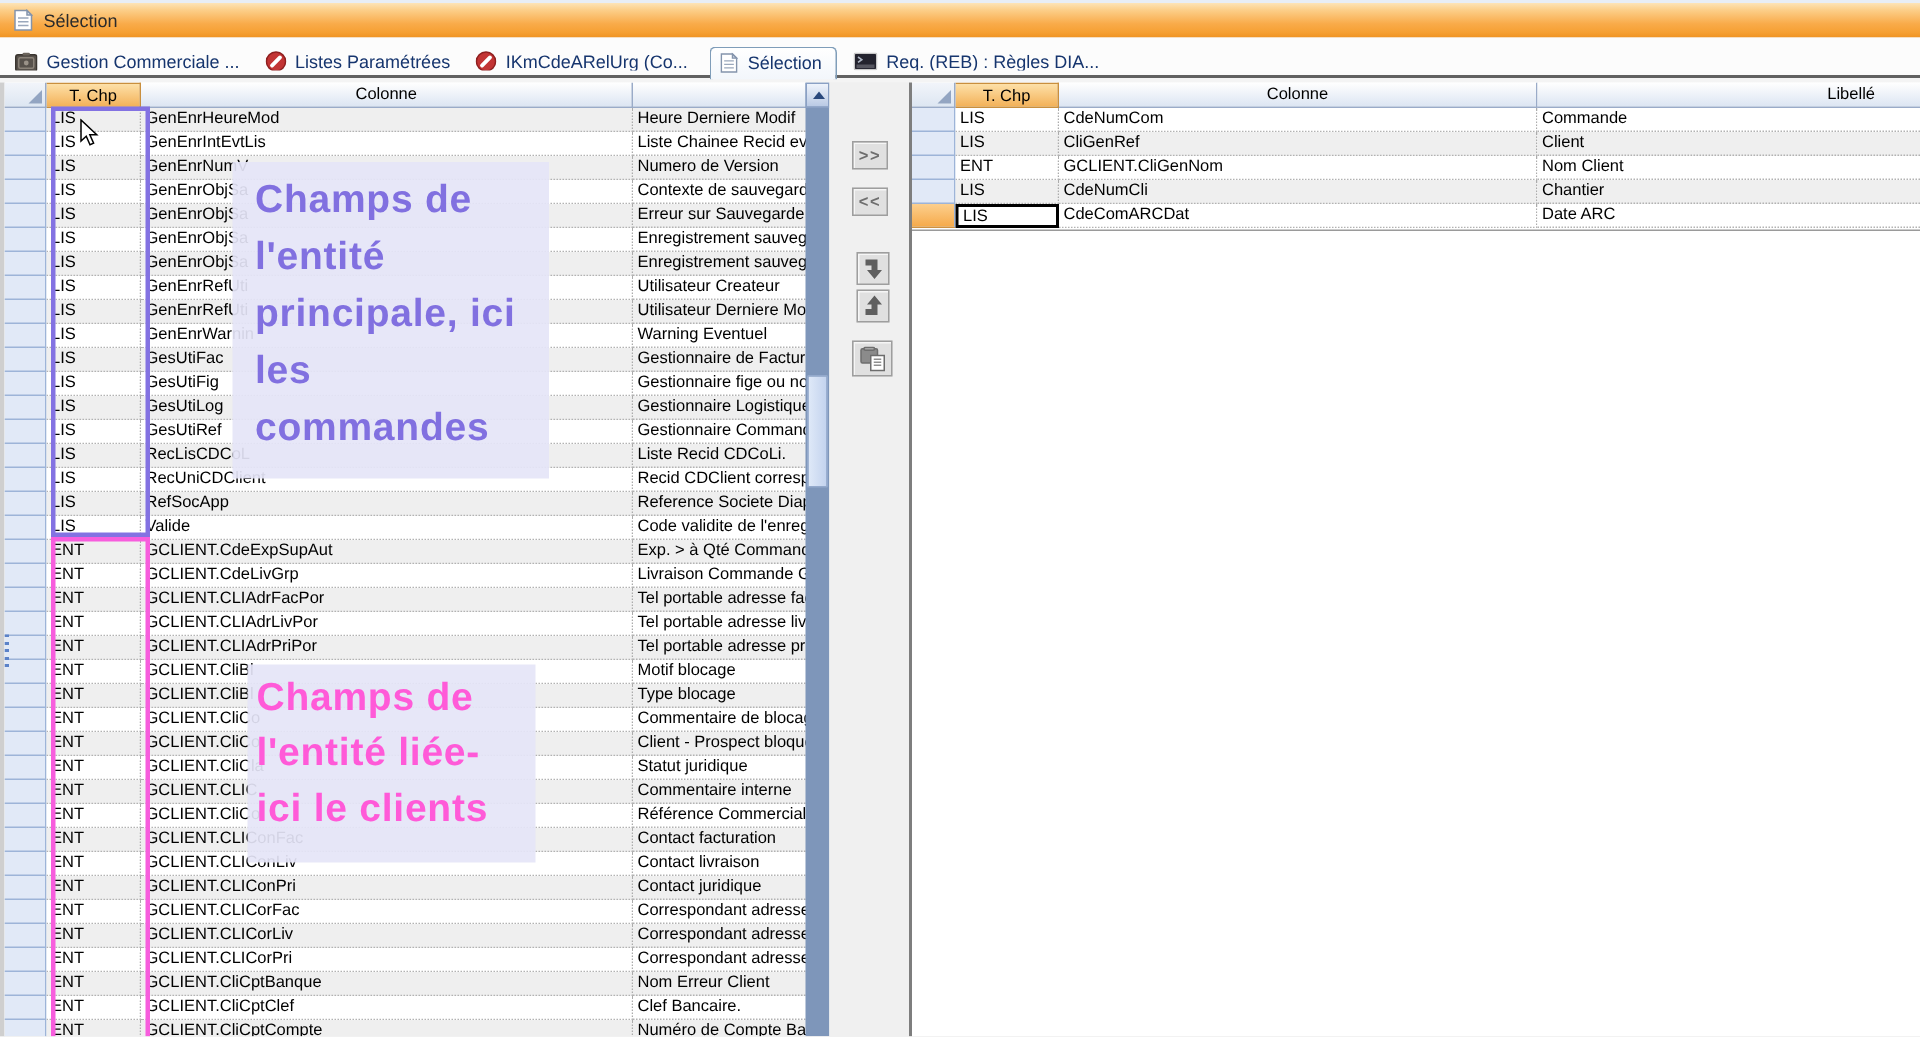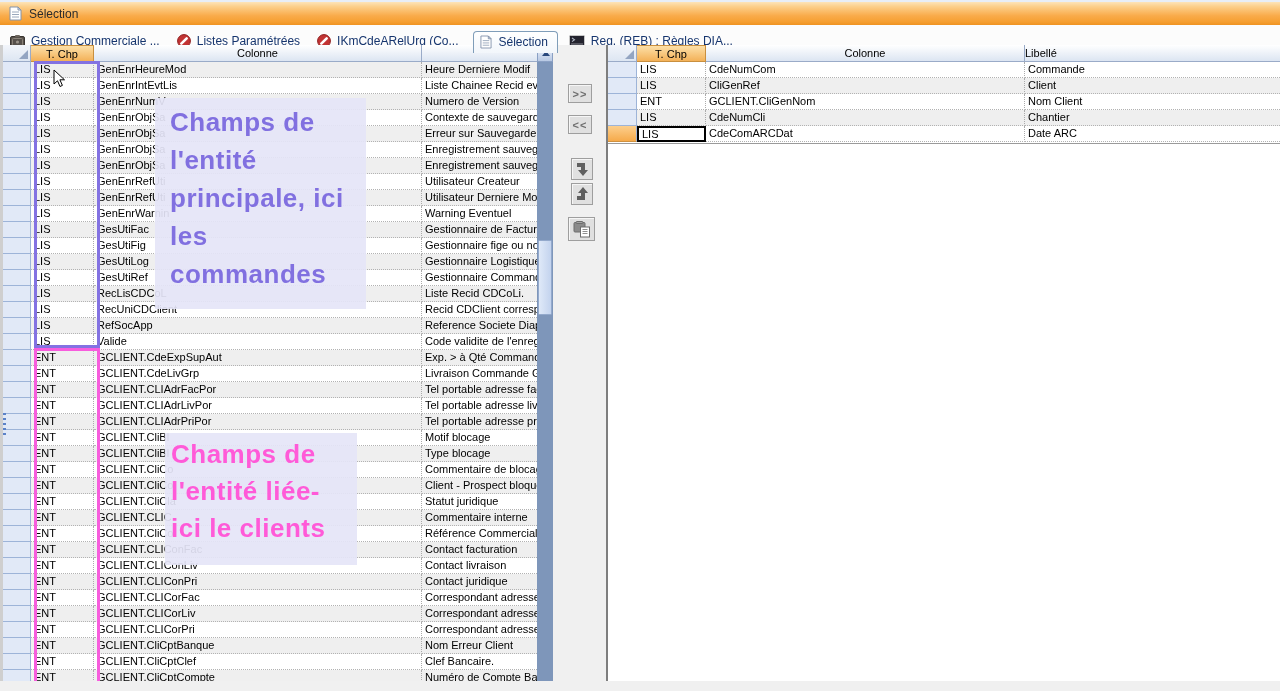--- a/index.html
+++ b/index.html
@@ -17,21 +17,21 @@
     border-bottom:2px solid #b9cbe2;display:flex;align-items:flex-end;box-sizing:border-box;padding-left:8px;}
   .tab{display:flex;align-items:center;gap:6px;color:#16356e;font-size:12px;
     padding:2px 6px 3px 2px;margin-right:9px;white-space:nowrap;}
   .tab.active{background:linear-gradient(#ffffff,#f2f6fb);border:1px solid #7f9db9;border-bottom:none;
     border-radius:4px 4px 0 0;padding:3px 9px 4px 6px;margin-bottom:-2px;position:relative;z-index:2;}
   .hline-gray{position:absolute;left:0;top:50px;width:100%;height:2px;background:#616161;}
   .strip{position:absolute;left:0;top:47px;width:100%;height:3px;background:#fbfbfb;}
   .strip2{position:absolute;left:0;top:52px;width:100%;height:3px;background:#f4f4f4;}
 
   
-  .content{position:absolute;left:0;top:45px;width:1280px;height:636px;}
+  .content{position:absolute;left:0;top:55px;width:1280px;height:636px;}
   .panel-left{position:absolute;left:0;top:0;width:553px;height:636px;background:#fff;overflow:hidden;
     border-left:3px solid #cfcfcf;box-sizing:border-box;}
   .gutter{position:absolute;left:553px;top:0;width:53px;height:636px;background:#f0f0f0;}
   .panel-right{position:absolute;left:606px;top:0;width:674px;height:636px;background:#fff;
     border-left:2px solid #7e7e7e;box-sizing:border-box;overflow:hidden;}
 
   
   .grid-header{display:flex;height:17px;}
   .h-cell{box-sizing:border-box;height:17px;line-height:16px;text-align:center;
     background:linear-gradient(#ffffff,#dce5f2);border-right:1px solid #9aabc8;border-bottom:1px solid #9aabc8;
@@ -44,21 +44,21 @@
   .grid-row.alt .cell{background:#efefef;}
   .cell{box-sizing:border-box;height:16px;line-height:15px;background:#fff;overflow:hidden;
     white-space:nowrap;border-bottom:1px dotted #b2b2b2;border-right:1px dotted #ababab;padding-left:3px;}
   .cell.selector{background:#e1e9f7 !important;border-bottom:1px solid #9db4d8;border-right:1px solid #9db4d8;padding:0;}
   .cell.selector.selected{background:linear-gradient(#fccf8d,#f6aa4b) !important;border-bottom:1px solid #cf9140;}
   .cell.focused{border:2px solid #000;line-height:12px;background:#fff !important;}
   
   .L .c0{width:28px;} .L .c1{width:63px;} .L .c2{width:328px;} .L .c3{width:119px;border-right:none;}
   
   .R .c0{width:29px;} .R .c1{width:69px;} .R .c2{width:319px;} .R .c3{width:255px;border-right:none;}
-  .R .h-cell.c3{text-align:left;padding-right:30px;}
+  .R .h-cell.c3{text-align:right;padding-right:30px;}
   .endline{position:absolute;left:0;top:98px;width:100%;height:1px;background:#9a9a9a;}
 
   
   .vscroll{position:absolute;right:0;top:0;width:16px;height:636px;background:#7e96ba;}
   .vs-up{position:absolute;left:0;top:0;width:16px;height:17px;
     background:linear-gradient(#eef3fb,#b9c9e4);border:1px solid #8aa0c4;box-sizing:border-box;}
   .vs-up:after{content:"";position:absolute;left:4px;top:5px;width:0;height:0;
     border-left:4px solid transparent;border-right:4px solid transparent;border-bottom:5px solid #29487c;}
   .vs-thumb{position:absolute;left:1px;top:195px;width:14px;height:75px;
     background:linear-gradient(90deg,#dfe9f8,#c3d3ee);border:1px solid #93a9cc;box-sizing:border-box;border-radius:1px;}

